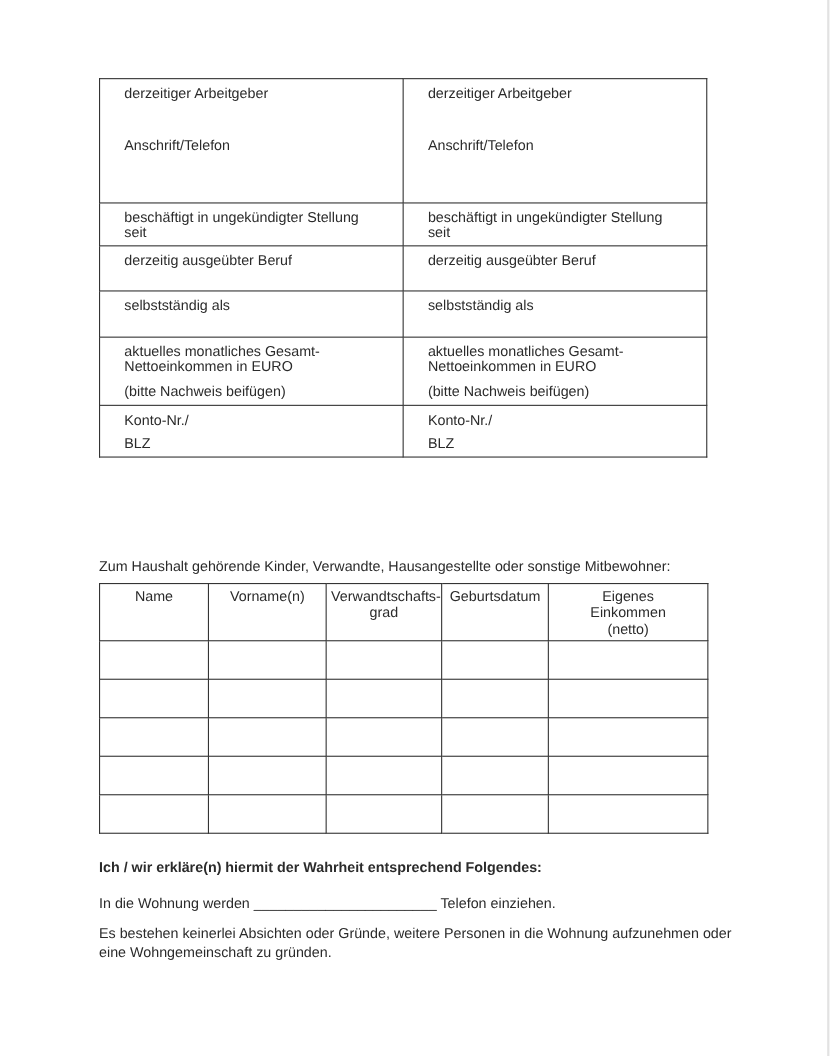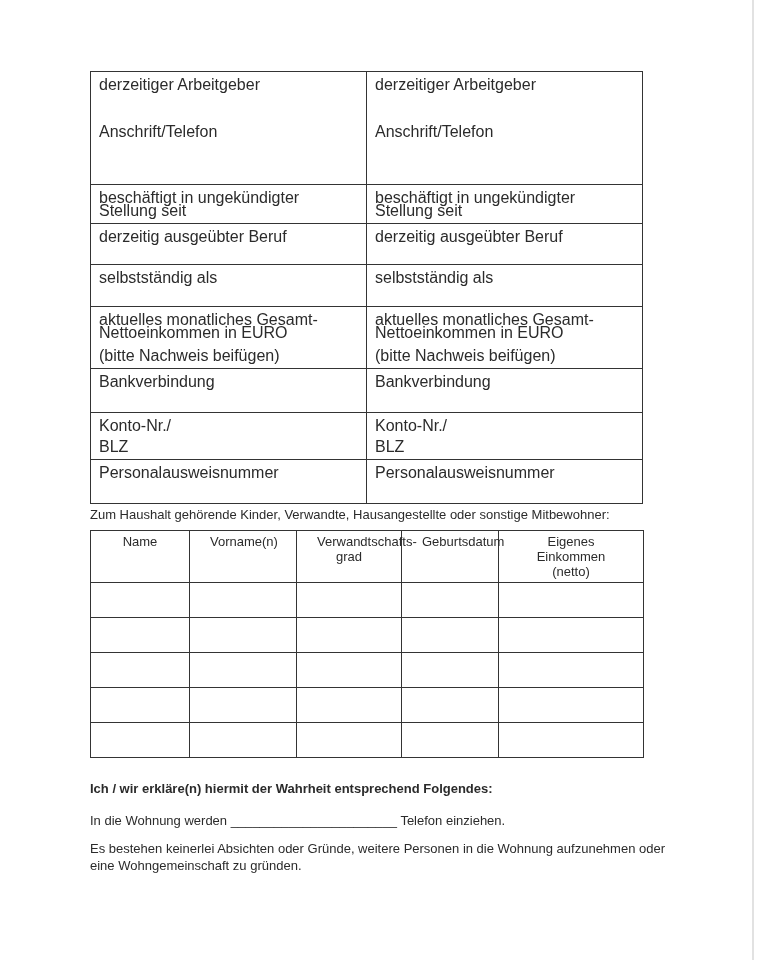--- a/index.html
+++ b/index.html
@@ -9,21 +9,21 @@
   }
   .page-edge{position:absolute;top:0;bottom:0;right:3px;width:2px;background:#e2e2e2;}
 
   
   .emp-table{
     position:absolute;left:90px;top:71px;width:552px;
     border-collapse:collapse;table-layout:fixed;
   }
   .emp-table td{
     border:1px solid #343434;vertical-align:top;text-align:left;
-    padding:6px 8px;font-size:16px;line-height:13px;box-sizing:border-box;
+    padding:6px 22px;font-size:13px;line-height:13px;box-sizing:border-box;
   }
   .er0 td{height:113px}
   .er1 td{height:36px}
   .er2 td{height:41px}
   .er3 td{height:42px}
   .er4 td{height:52px}
   .er5 td{height:44px}
   .er6 td{height:43px}
   .er7 td{height:44px}
   .gap34{margin-top:34px}
@@ -32,21 +32,21 @@
 
   
   .hh-caption{position:absolute;left:90px;top:507px;font-size:13px;line-height:16px;}
   .hh-table{
     position:absolute;left:90px;top:530px;width:553px;
     border-collapse:collapse;table-layout:fixed;
   }
   .hh-table th,.hh-table td{
     border:1px solid #343434;box-sizing:border-box;
     font-size:13px;font-weight:normal;line-height:15px;
-    text-align:center;vertical-align:top;padding:3px 20px;
+    text-align:center;vertical-align:top;padding:3px 4px;
   }
   .hh-table th{height:47px}
   .hh-table td{height:35px}
 
   
   .decl-heading{position:absolute;left:90px;top:781px;font-size:13px;font-weight:bold;line-height:16px;}
   .decl-movein{position:absolute;left:90px;top:813px;font-size:13px;line-height:16px;white-space:nowrap;}
   .decl-par{position:absolute;left:90px;top:840px;width:600px;font-size:13px;line-height:17px;}
 </style>
 </head>
@@ -97,44 +97,28 @@
     <tr class="er4">
       <td>
         <div>aktuelles monatliches Gesamt-Nettoeinkommen in EURO</div>
         <div class="gap10">(bitte Nachweis beifügen)</div>
       </td>
       <td>
         <div>aktuelles monatliches Gesamt-Nettoeinkommen in EURO</div>
         <div class="gap10">(bitte Nachweis beifügen)</div>
       </td>
     </tr>
-    <tr class="er5">
-      <td>
-        <div>Bankverbindung</div>
-      </td>
-      <td>
-        <div>Bankverbindung</div>
-      </td>
-    </tr>
     <tr class="er6">
       <td>
         <div>Konto-Nr./</div>
         <div class="gap8">BLZ</div>
       </td>
       <td>
         <div>Konto-Nr./</div>
         <div class="gap8">BLZ</div>
-      </td>
-    </tr>
-    <tr class="er7">
-      <td>
-        <div>Personalausweisnummer</div>
-      </td>
-      <td>
-        <div>Personalausweisnummer</div>
       </td>
     </tr>
   </tbody>
 </table>
 
 <div class="hh-caption">Zum Haushalt gehörende Kinder, Verwandte, Hausangestellte oder sonstige Mitbewohner:</div>
 
 <table class="hh-table">
   <colgroup>
     <col style="width:99px">

